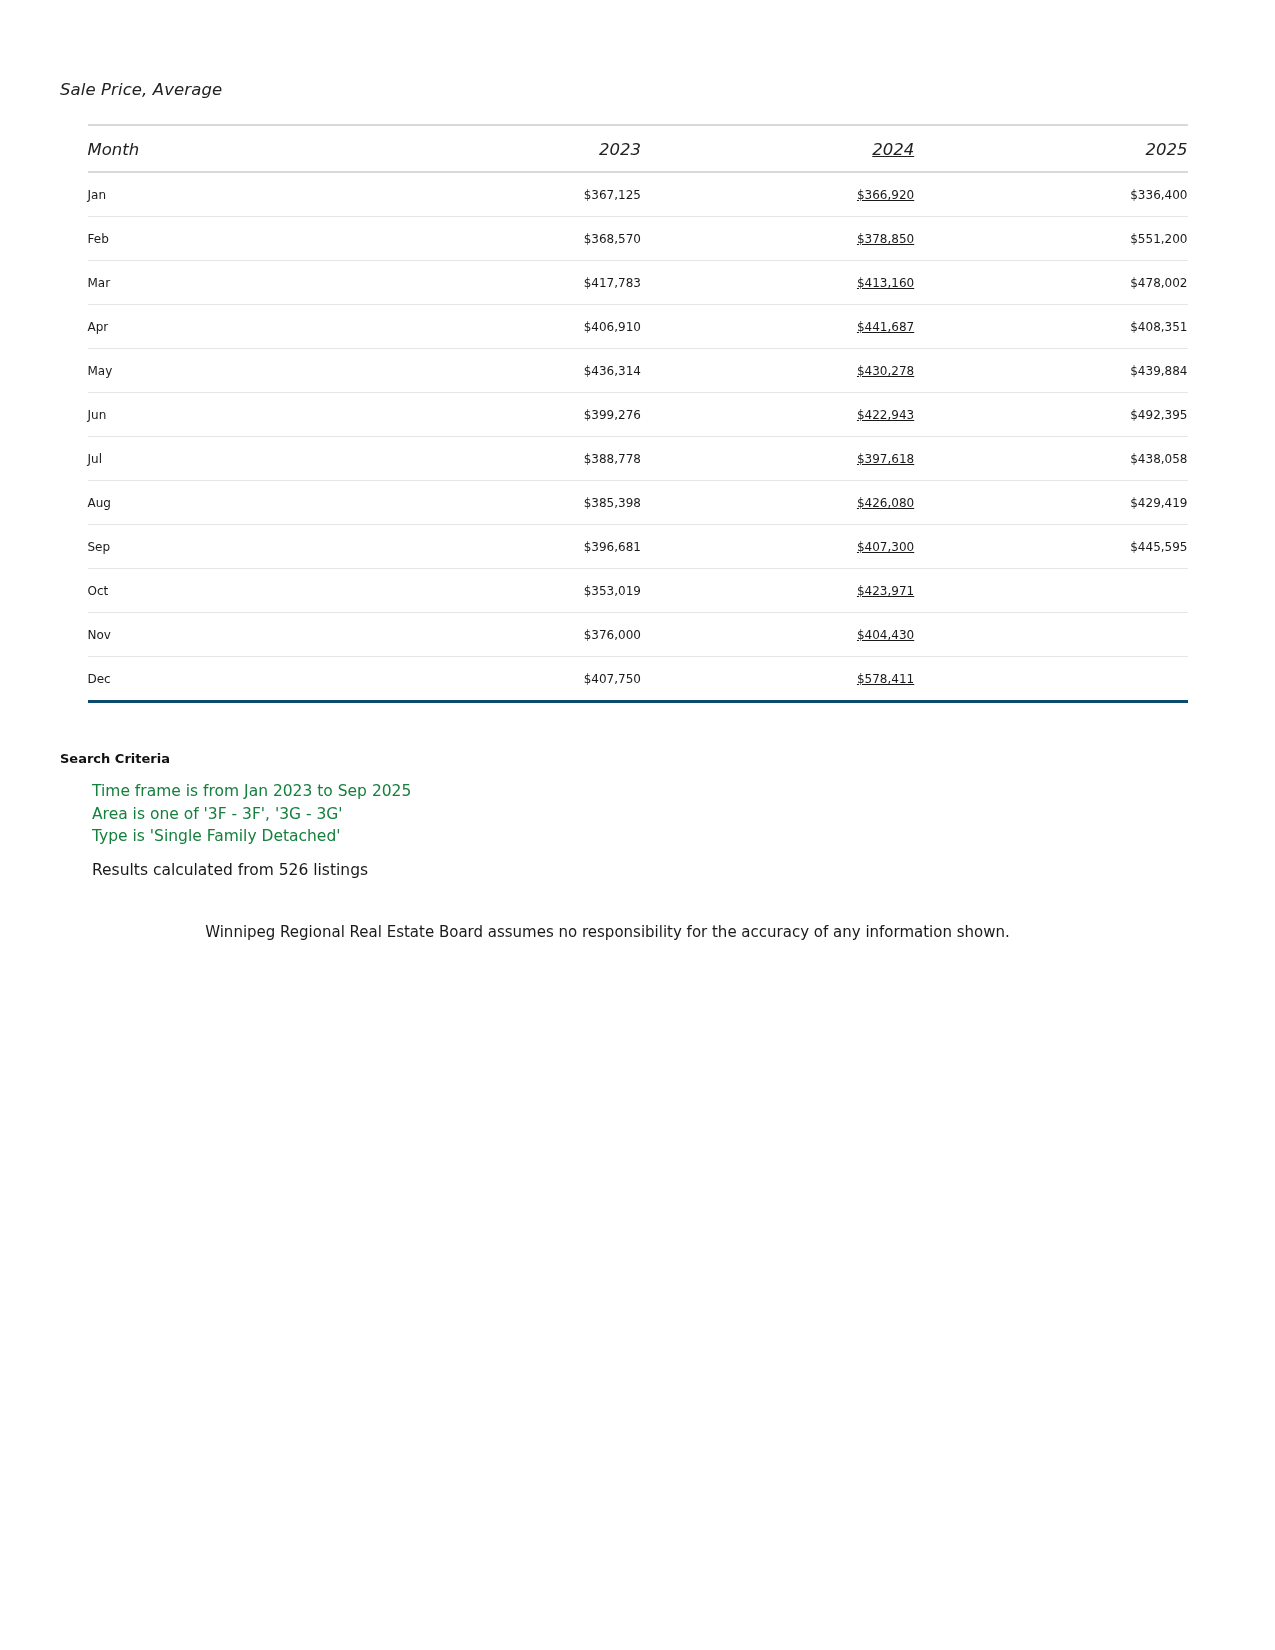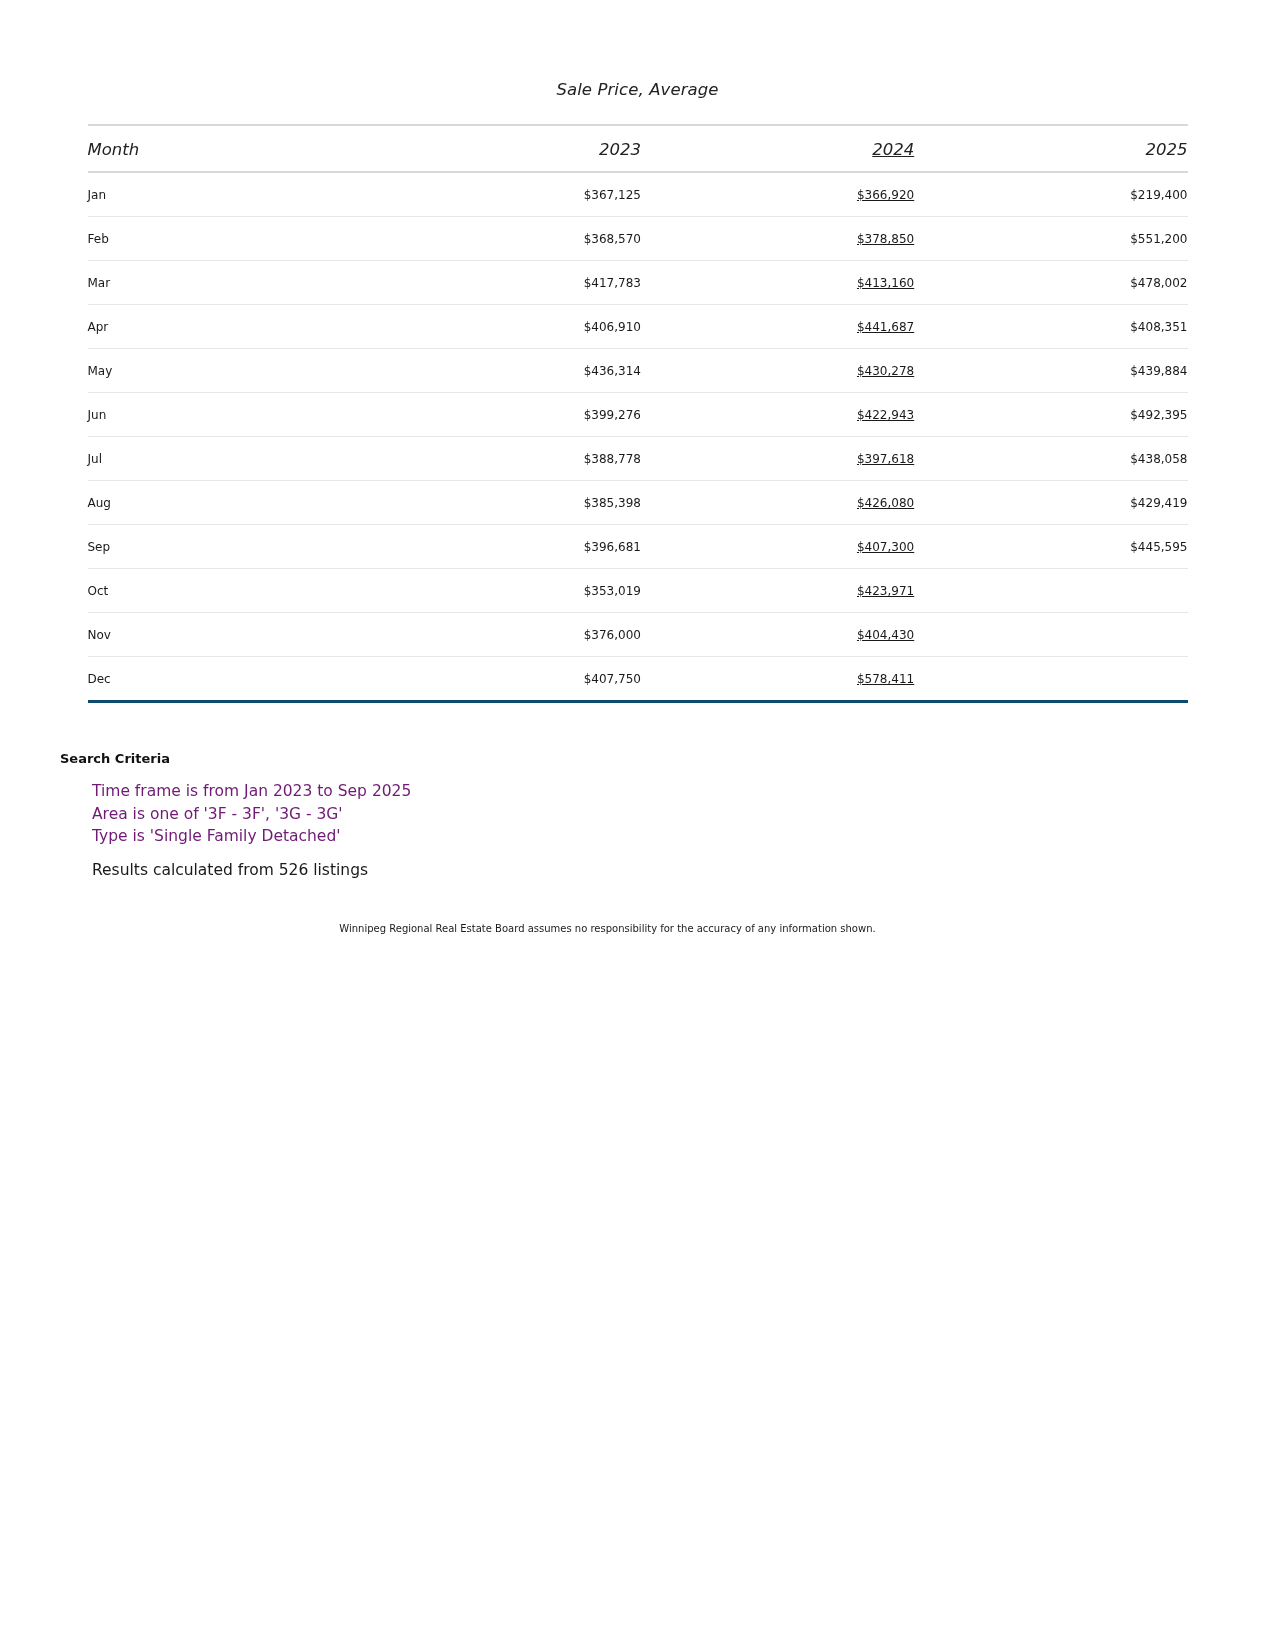--- a/index.html
+++ b/index.html
@@ -16,21 +16,21 @@
     overflow: hidden;
   }
   .page {
     position: relative;
     width: 1275px;
     height: 1650px;
     box-sizing: border-box;
     padding: 0 60px;
   }
   .report-title {
-    text-align: center;
+    text-align: left;
     font-style: italic;
     font-size: 16.5px;
     color: #222;
     padding-top: 80px;
     padding-bottom: 12px;
     letter-spacing: 0.1px;
   }
   table.data-table {
     width: 1100px;
     margin: 13px auto;
@@ -80,33 +80,33 @@
     font-weight: bold;
     color: #111;
     padding-left: 0px;
   }
   .criteria-list {
     margin-top: 14px;
     padding-left: 32px;
   }
   .criteria-line {
     font-size: 15.5px;
-    color: #701a75;
+    color: #15803d;
     line-height: 22.5px;
   }
   .criteria-results {
     font-size: 15.5px;
     color: #1a1a1a;
     margin-top: 13px;
     padding-left: 32px;
   }
   .disclaimer {
     margin-top: 44px;
     text-align: center;
-    font-size: 10px;
+    font-size: 15px;
     color: #1a1a1a;
     padding-right: 60px;
   }
 </style>
 </head>
 <body>
 
 <div class="page">
 
   <div class="report-title">Sale Price, Average</div>
@@ -118,21 +118,21 @@
         <th class="col-year col-y1">2023</th>
         <th class="col-year col-y2">2024</th>
         <th class="col-year col-y3">2025</th>
       </tr>
     </thead>
     <tbody>
       <tr>
         <td class="col-month">Jan</td>
         <td class="col-year col-y1">$367,125</td>
         <td class="col-year col-y2">$366,920</td>
-        <td class="col-year col-y3">$219,400</td>
+        <td class="col-year col-y3">$336,400</td>
       </tr>
       <tr>
         <td class="col-month">Feb</td>
         <td class="col-year col-y1">$368,570</td>
         <td class="col-year col-y2">$378,850</td>
         <td class="col-year col-y3">$551,200</td>
       </tr>
       <tr>
         <td class="col-month">Mar</td>
         <td class="col-year col-y1">$417,783</td>

